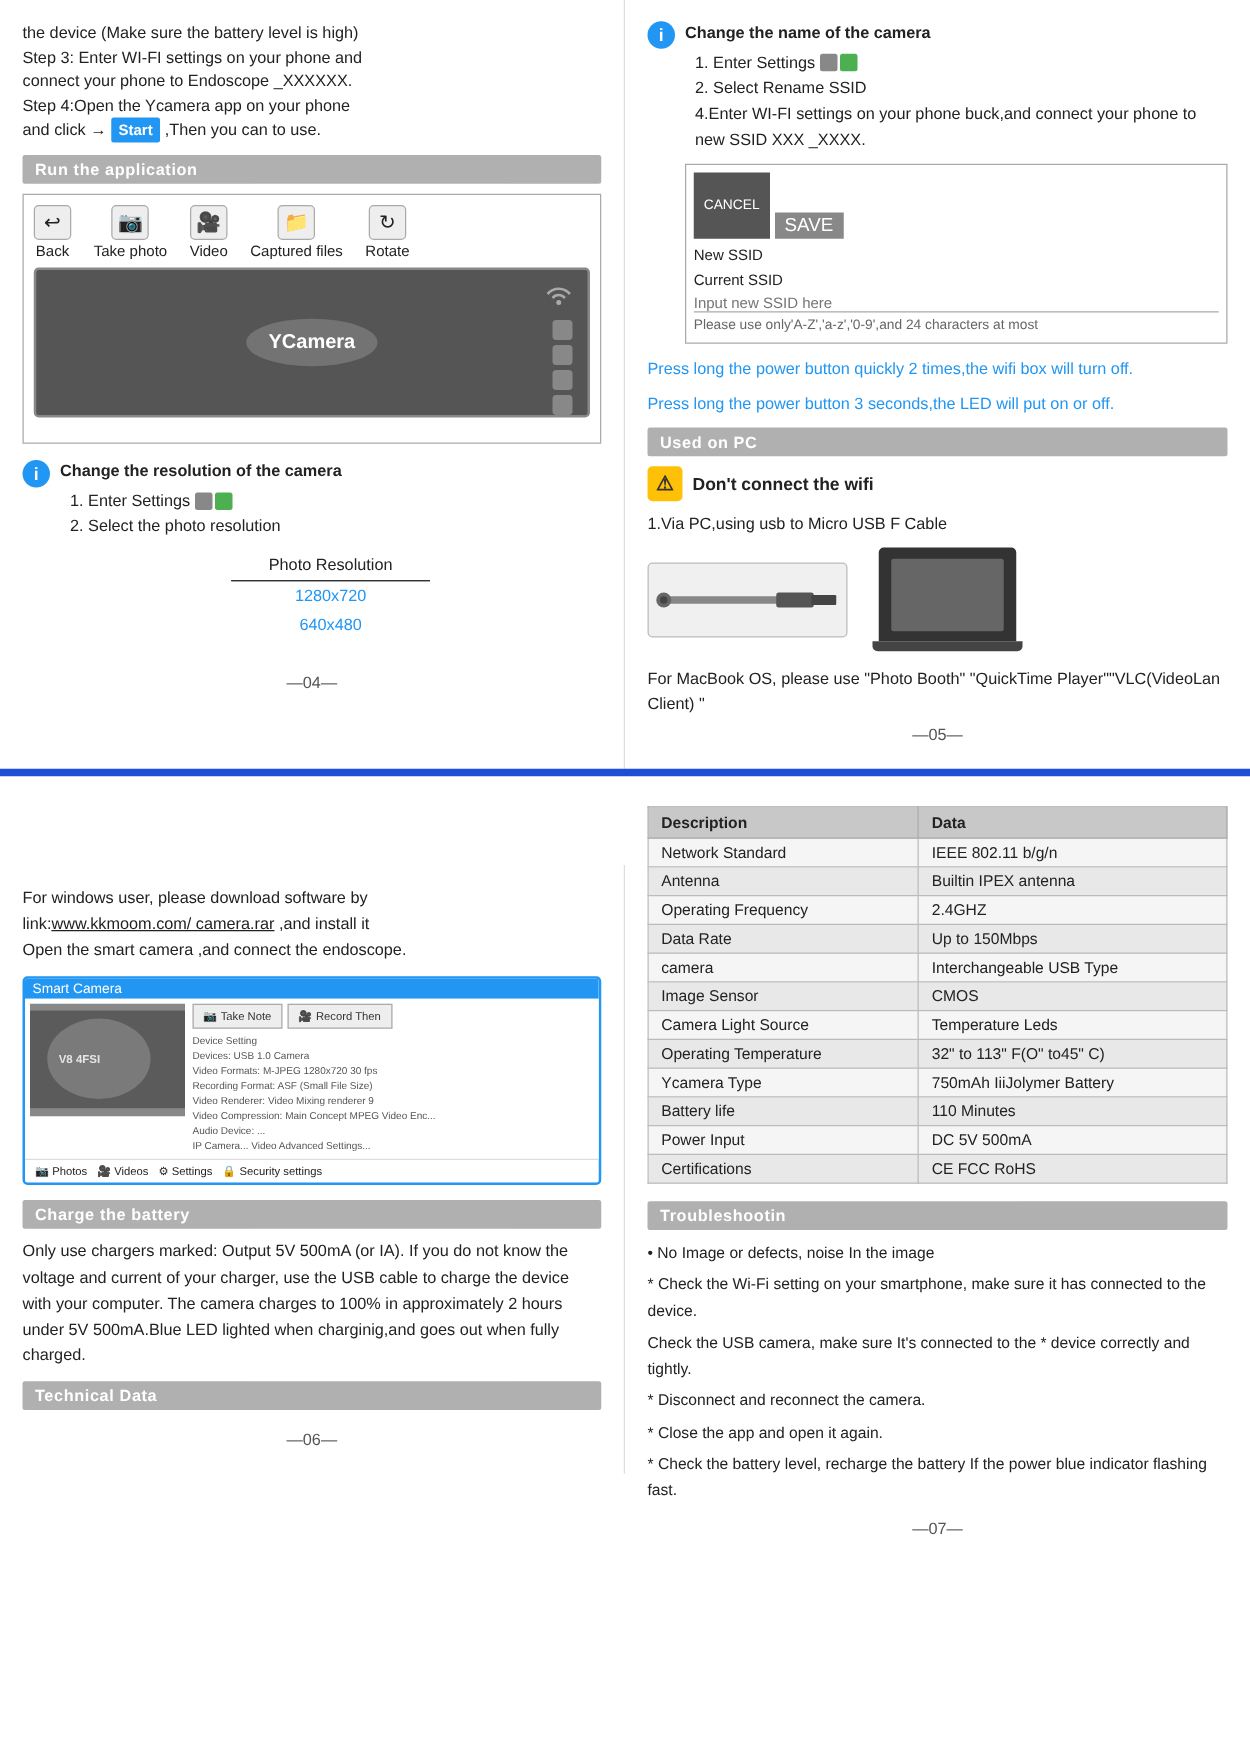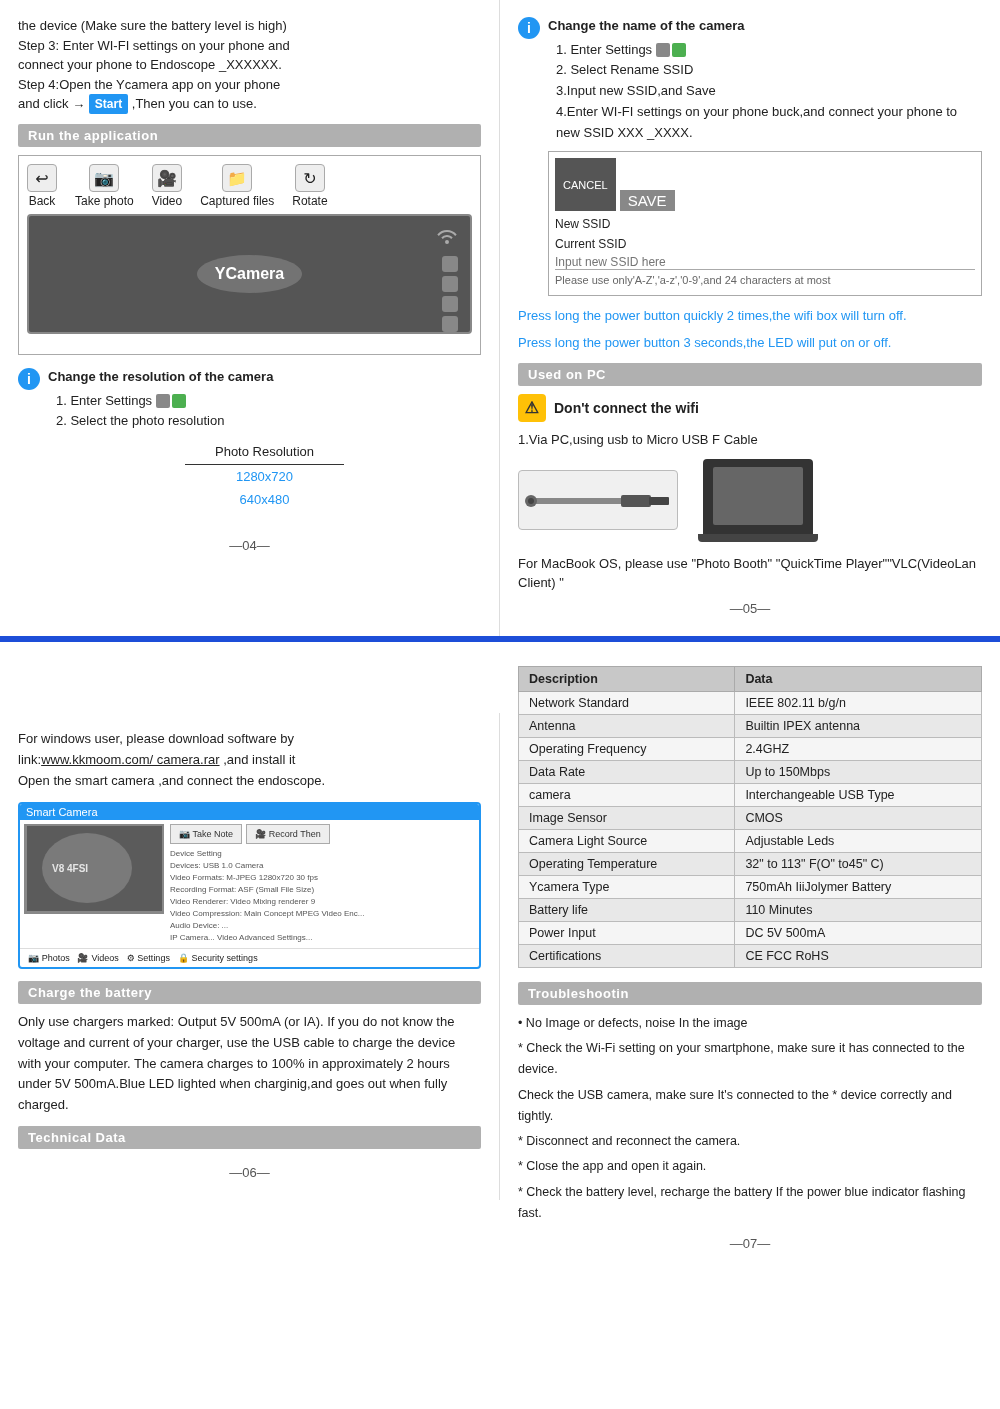--- a/index.html
+++ b/index.html
@@ -303,21 +303,21 @@
       padding: 2px 6px;
       font-size: 11px;
     }
     .sc-body {
       display: flex;
       background: #fff;
       padding: 4px;
       gap: 6px;
     }
     .sc-preview {
-      width: 140px;
+      width: 124px;
       height: 90px;
       background: #888;
       flex-shrink: 0;
       display: flex;
       align-items: center;
       justify-content: center;
       color: #fff;
       font-size: 9px;
     }
     .sc-controls {
@@ -483,21 +483,20 @@
         <div class="info-content">
           <div class="info-title">Change the name of the camera</div>
           <div class="info-step">
             1. Enter Settings
             <span class="settings-icon">
               <span class="settings-sq"></span>
               <span class="settings-sq green"></span>
             </span>
           </div>
           <div class="info-step">2. Select Rename SSID</div>
-          <div class="info-step">3.Input new SSID,and Save</div>
           <div class="info-step">4.Enter WI-FI settings on your phone buck,and connect your phone to new SSID XXX _XXXX.</div>
 
           <div class="ssid-form">
             <div class="ssid-btns">
               <button class="btn-cancel">CANCEL</button>
               <button class="btn-save">SAVE</button>
             </div>
             <div class="ssid-row">
               <span class="ssid-label">New SSID</span>
             </div>
@@ -630,21 +629,21 @@
             <tr>
               <td>camera</td>
               <td>Interchangeable USB Type</td>
             </tr>
             <tr>
               <td>Image Sensor</td>
               <td>CMOS</td>
             </tr>
             <tr>
               <td>Camera Light Source</td>
-              <td>Adjustable Leds</td>
+              <td>Temperature Leds</td>
             </tr>
             <tr>
               <td>Operating Temperature</td>
               <td>32" to 113" F(O" to45" C)</td>
             </tr>
             <tr>
               <td>Ycamera Type</td>
               <td>750mAh IiiJolymer Battery</td>
             </tr>
             <tr>

